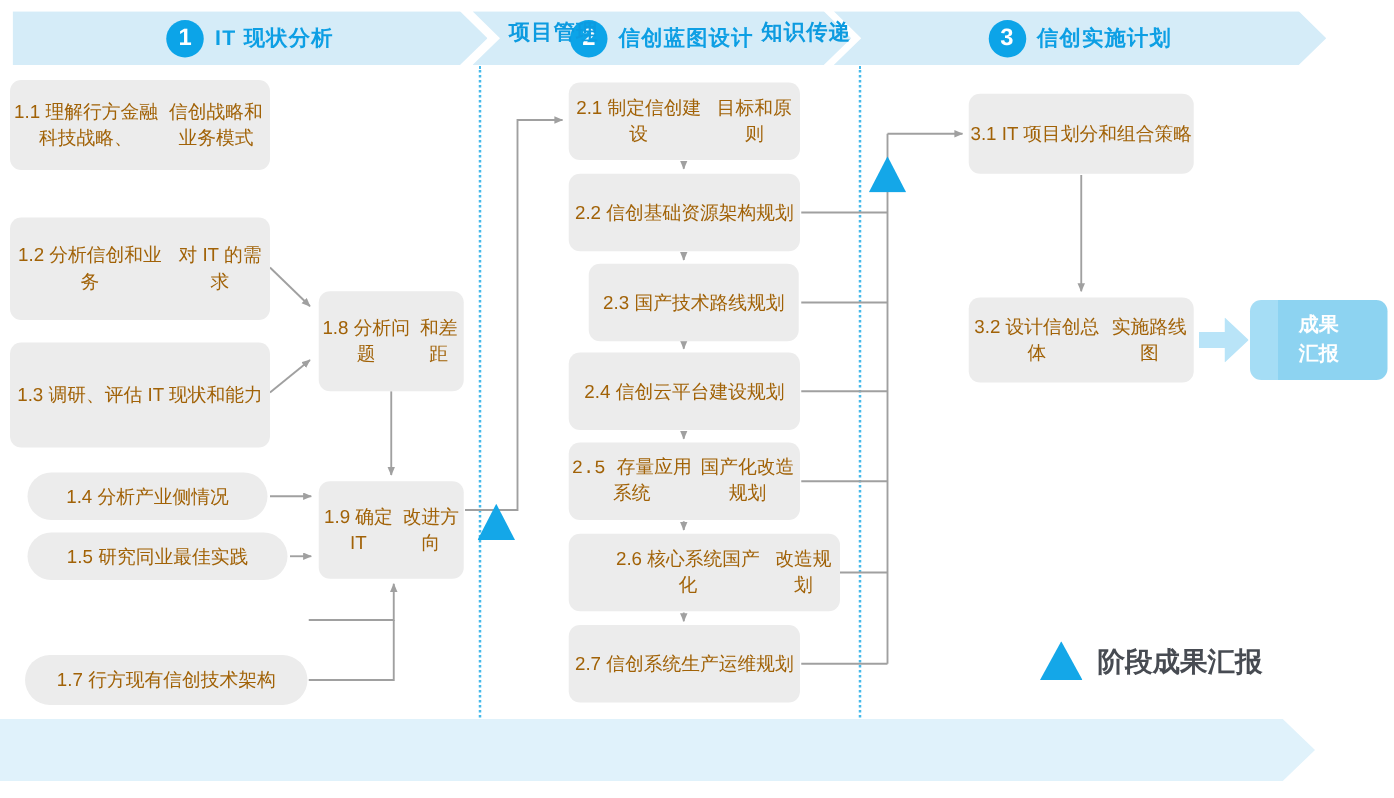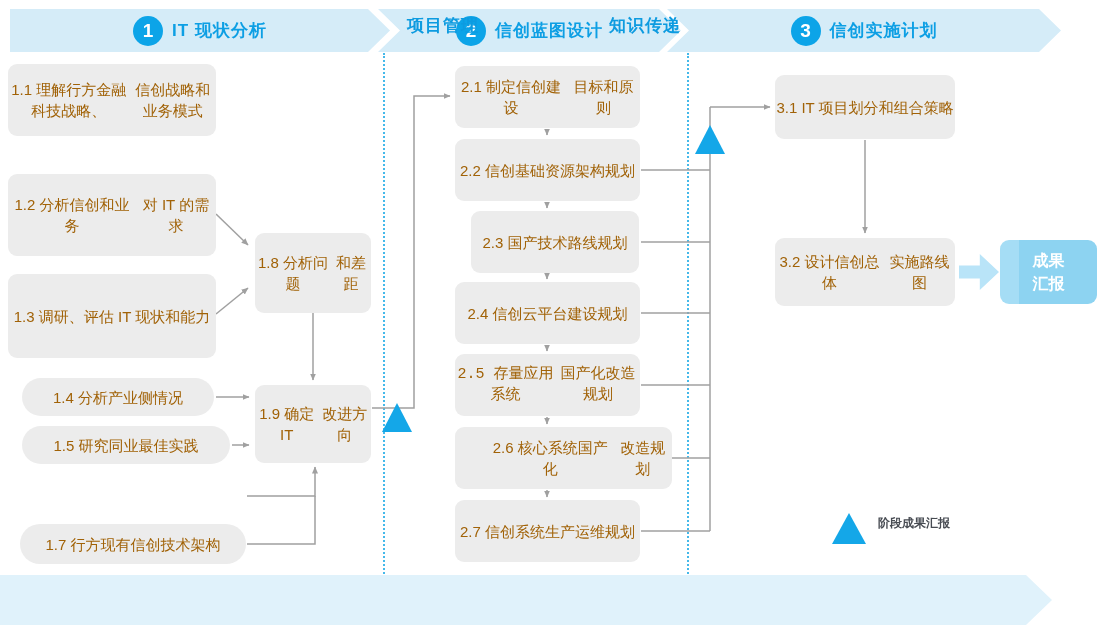--- a/index.html
+++ b/index.html
@@ -23,30 +23,30 @@
   .node{position:absolute;background:#ececec;border-radius:9px;color:#a16207;
     font-size:15px;line-height:1.4;display:flex;flex-direction:row;
     align-items:center;justify-content:center;text-align:center;z-index:3;}
   .pill{border-radius:22px;}
 
   
   .milestone{position:absolute;background:#14a7e8;
     clip-path:polygon(50% 0,100% 100%,0 100%);z-index:4;}
 
   
-  .result-box{position:absolute;left:1000px;top:240px;width:97px;height:64px;border-radius:9px;
+  .result-box{position:absolute;left:1000px;top:240px;width:110px;height:64px;border-radius:9px;
     background:linear-gradient(90deg,#a5ddf5 0 20%,#8dd3f1 20%);color:#ffffff;font-weight:bold;
     font-size:16px;line-height:1.45;display:flex;flex-direction:column;align-items:center;
     justify-content:center;text-align:center;z-index:3;}
   .fat-arrow{position:absolute;left:959px;top:254px;width:40px;height:36px;background:#b9e4f8;
     clip-path:polygon(0 32%,52% 32%,52% 0,100% 50%,52% 100%,52% 68%,0 68%);z-index:2;}
 
   
   .legend-label{position:absolute;left:878px;top:515px;color:#474b52;
-    font-weight:bold;font-size:12px;z-index:3;white-space:nowrap;}
+    font-weight:bold;font-size:22px;z-index:3;white-space:nowrap;}
 
   
   .bottom-banner{position:absolute;left:0;top:575px;width:1052px;height:50px;background:#e0f2fb;
     clip-path:polygon(0 0,calc(100% - 26px) 0,100% 50%,calc(100% - 26px) 100%,0 100%);z-index:2;}
   .bottom-label{position:absolute;top:14px;width:120px;text-align:center;color:#0d9be0;
     font-weight:bold;font-size:17px;letter-spacing:1px;z-index:3;}
 
   
   .wires{position:absolute;left:0;top:0;z-index:2;}
 </style>

